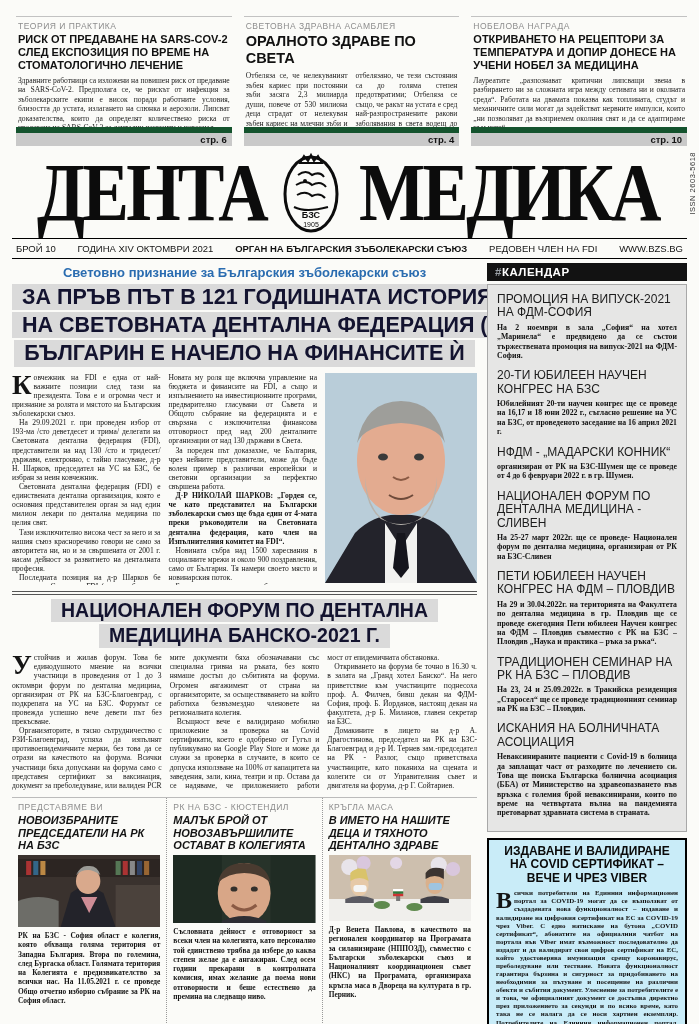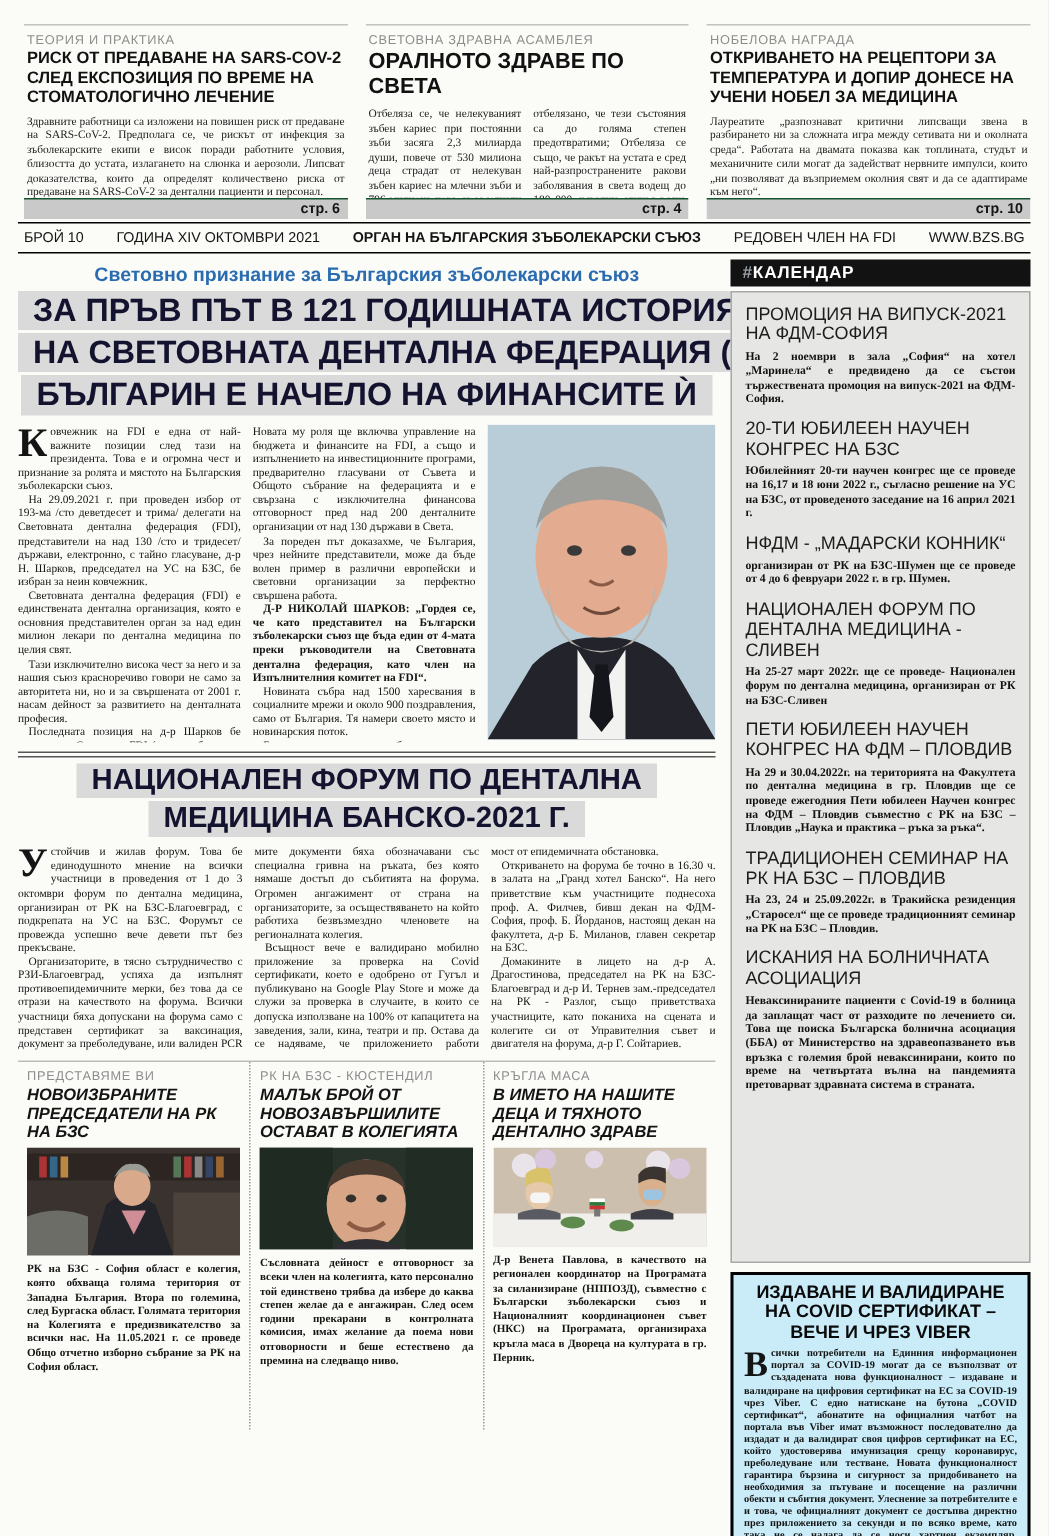--- a/index.html
+++ b/index.html
@@ -10,21 +10,21 @@
     font-family:"Liberation Serif", serif;
   }
   
   .top-teasers { display:flex; gap:12px; padding:16px 12px 0 16px; height:146px; }
   .teaser { flex:1; position:relative; border-top:1px solid #c2c2c2; padding:4px 2px 18px 2px; overflow:hidden; }
   .kicker { font-family:"Liberation Sans",sans-serif; font-size:8.5px; color:#8d8d8d; letter-spacing:.5px; margin-bottom:2px; }
   .t-title { font-family:"Liberation Sans",sans-serif; font-weight:bold; font-size:11px; line-height:1.18; color:#111; }
   .t-title.big { font-size:14.5px; }
   .t-body { font-size:7.6px; line-height:1.25; text-align:justify; margin-top:4px; color:#222; }
   .t-body.two-col { column-count:2; column-gap:8px; }
-  .pagebar { position:absolute; left:0; right:0; bottom:0; background:#c9c9c9; border-top:1px solid #14532d;
+  .pagebar { position:absolute; left:0; right:0; bottom:0; background:#c9c9c9; border-top:6px solid #14532d;
     font-family:"Liberation Sans",sans-serif; font-weight:bold; font-size:9.5px; text-align:right; padding:1px 5px; }
   
   .masthead { position:relative; height:88px; display:flex; align-items:center; justify-content:center; gap:6px; margin-top:2px; }
   .mast-word { font-family:"Liberation Serif",serif; font-weight:bold; font-size:76px; line-height:.95;
     letter-spacing:-3px; transform:scale(.92,1.08); color:#0c0c0c; white-space:nowrap; }
   .issn { position:absolute; right:2px; top:4px; writing-mode:vertical-rl; transform:rotate(180deg);
     font-family:"Liberation Sans",sans-serif; font-size:7.5px; color:#333; letter-spacing:.5px; }
   
   .infobar { margin:2px 12px 0 12px; border-top:1.5px solid #000; border-bottom:1.5px solid #000;
     display:flex; justify-content:space-between; align-items:center; padding:4px 4px;
@@ -55,21 +55,21 @@
   .bottom-teasers { display:flex; margin-top:6px; border-top:1px solid #bbb; height:246px; }
   .b-teaser { flex:1; position:relative; padding:4px 6px 16px 6px; overflow:hidden; }
   .b-teaser + .b-teaser { border-left:1px dotted #999; }
   .b-title { font-family:"Liberation Sans",sans-serif; font-weight:bold; font-size:11px; line-height:1.12;font-style:italic; }
   .b-photo { width:100%; margin-top:4px; display:block; }
   .b-body { font-size:7.4px; font-weight:bold; line-height:1.25; text-align:justify; margin-top:4px; }
   
   .cal-header { background:#121212; color:#fff; font-family:"Liberation Sans",sans-serif; font-weight:bold;
     font-size:11.5px; padding:3px 8px; letter-spacing:.5px; }
   .cal-header .hash { color:#9aa0a6; }
-  .cal-box { background:#e6e6e5; border:1px solid #a8a8a8; margin-top:3px; padding:6px 9px; height:648px; overflow:hidden; }
+  .cal-box { background:#e6e6e5; border:1px solid #a8a8a8; margin-top:3px; padding:6px 9px; height:548px; overflow:hidden; }
   .cal-title { font-family:"Liberation Sans",sans-serif; font-size:12px; line-height:1.12; color:#1c1c1c; margin-top:9px; }
   .cal-title.first { margin-top:2px; }
   .cal-text { font-size:7.8px; font-weight:bold; line-height:1.2; text-align:justify; margin-top:3px; color:#111; }
   .viber-box { margin-top:6px; border:2px solid #000; background:#c9ecf8; padding:5px 7px; height:188px; overflow:hidden; }
   .viber-title { font-family:"Liberation Sans",sans-serif; font-weight:bold; font-size:12px; line-height:1.12;
     text-align:center; color:#0a0a0a; }
   .viber-text { font-size:6.9px; font-weight:bold; line-height:1.17; text-align:justify; margin-top:4px; }
   .viber-text .dropcap { font-size:24px; }
 </style>
 </head>
@@ -91,20 +91,34 @@
       <div class="pagebar">стр. 4</div>
     </div>
     <div class="teaser">
       <div class="kicker">НОБЕЛОВА НАГРАДА</div>
       <div class="t-title">ОТКРИВАНЕТО НА РЕЦЕПТОРИ ЗА ТЕМПЕРАТУРА И ДОПИР ДОНЕСЕ НА УЧЕНИ НОБЕЛ ЗА МЕДИЦИНА</div>
       <div class="t-body">Лауреатите „разпознават критични липсващи звена в разбирането ни за сложната игра между сетивата ни и околната среда“. Работата на двамата показва как топлината, студът и механичните сили могат да задействат нервните импулси, които „ни позволяват да възприемем околния свят и да се адаптираме към него“.</div>
       <div class="pagebar">стр. 10</div>
     </div>
   </div>
 
+  <div class="masthead">
+    <span class="mast-word">ДЕНТА</span>
+    <svg width="58" height="82" viewBox="0 0 58 82" aria-hidden="true">
+      <ellipse cx="29" cy="43" rx="26" ry="37" fill="none" stroke="#0c0c0c" stroke-width="3"></ellipse>
+      <path d="M18 12 l4 -7 l4 5 l3 -6 l3 6 l4 -5 l4 7 z" fill="none" stroke="#0c0c0c" stroke-width="2"></path>
+      <path d="M16 24 q8 -6 14 0 q8 -4 12 2 M14 34 q10 -6 16 0 q9 -5 14 2 M15 44 q9 -5 15 1 q8 -4 13 2" fill="none" stroke="#0c0c0c" stroke-width="2"></path>
+      <circle cx="23" cy="30" r="2" fill="#0c0c0c"></circle>
+      <path d="M12 56 q12 6 34 0" fill="none" stroke="#0c0c0c" stroke-width="2"></path>
+      <text x="29" y="67" text-anchor="middle" font-family="Liberation Sans, sans-serif" font-size="9" font-weight="bold" fill="#0c0c0c">БЗС</text>
+      <text x="29" y="76" text-anchor="middle" font-family="Liberation Sans, sans-serif" font-size="7" fill="#0c0c0c">1905</text>
+    </svg>
+    <span class="mast-word">МЕДИКА</span>
+    <span class="issn">ISSN 2603-5618</span>
+  </div>
 
   <div class="infobar">
     <span>БРОЙ 10</span>
     <span>ГОДИНА XIV ОКТОМВРИ 2021</span>
     <span class="organ">ОРГАН НА БЪЛГАРСКИЯ ЗЪБОЛЕКАРСКИ СЪЮЗ</span>
     <span>РЕДОВЕН ЧЛЕН НА FDI</span>
     <span>WWW.BZS.BG</span>
   </div>
 
   <div class="main">

